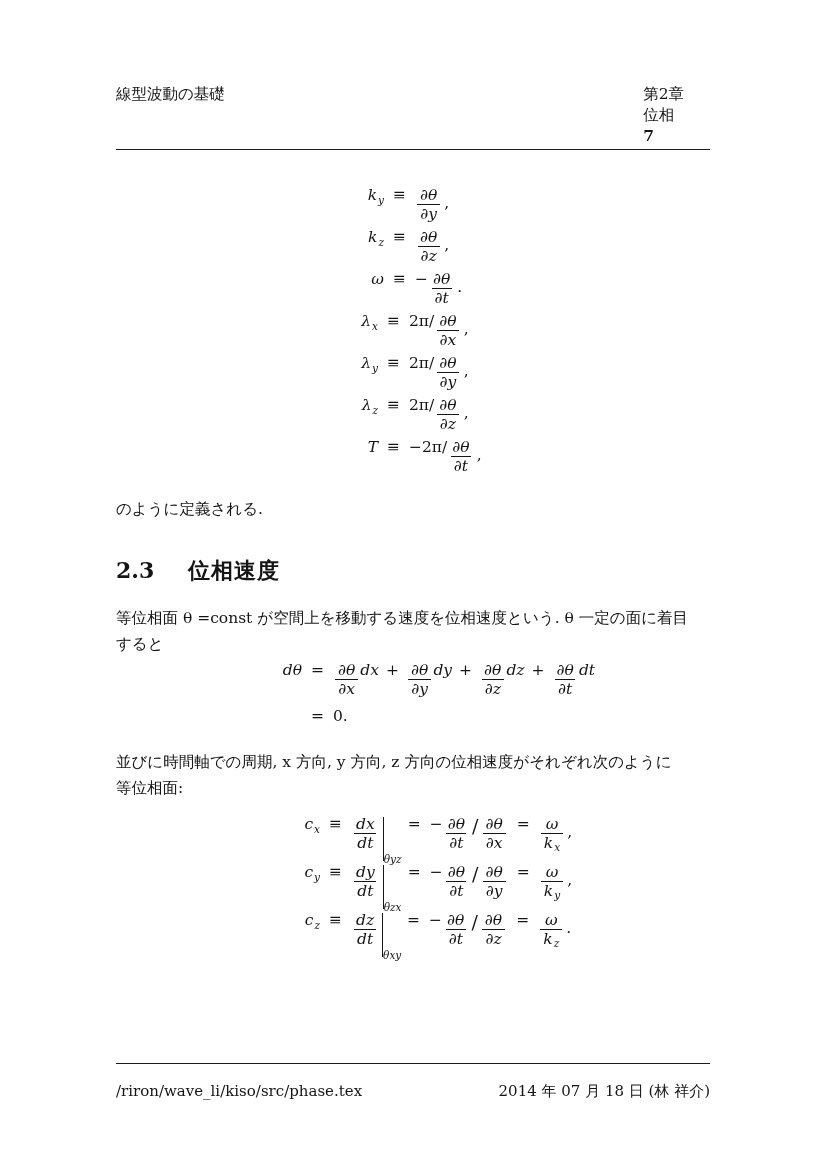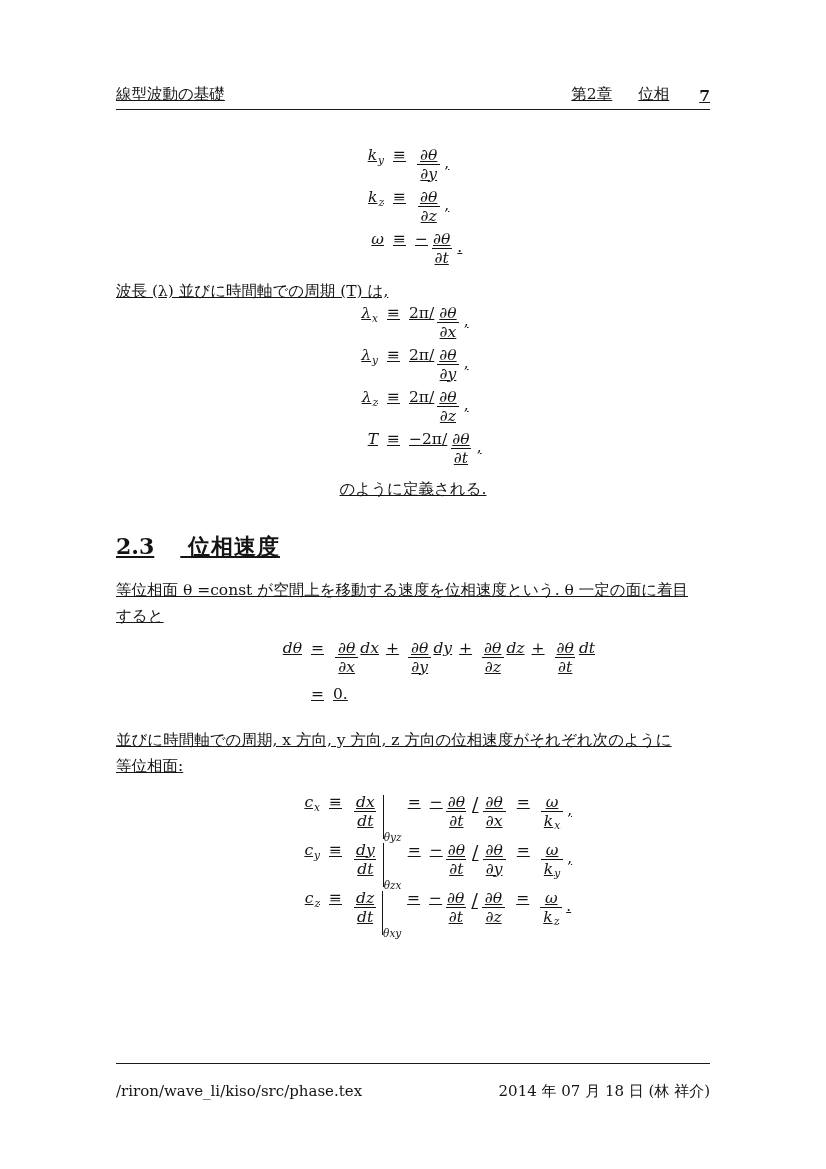--- a/index.html
+++ b/index.html
@@ -1,41 +1,41 @@
 <!DOCTYPE html>
 <html><head>
 <meta charset="utf-8">
 <style>
   html,body{margin:0;padding:0;background:#e8e8e8;}
   .page{width:826px;height:1169px;background:#ffffff;position:relative;
         font-family:"DejaVu Serif",serif;color:#151515;overflow:hidden;margin:0 auto;}
-  .content{margin:0 116px;text-decoration:underline;}
+  .content{margin:0 116px;}
   
   .header{padding-top:84px;display:flex;justify-content:space-between;align-items:baseline;
           border-bottom:1px solid #1a1a1a;padding-bottom:4px;font-size:15.5px;}
-  .header-right{display:inline-flex;align-items:flex-end;}
+  .header-right{display:inline-flex;align-items:flex-start;flex-direction:column;}
   .header-chapter{margin-right:26px;}
   .header-section{margin-right:30px;}
   .header-page{font-weight:bold;}
   
   .body-text{font-size:15.5px;line-height:26px;margin:0;white-space:nowrap;}
   .p1{margin-top:6px;}
-  .p2{margin-top:4px;text-align:center;}
+  .p2{margin-top:16px;}
   .p3{margin-top:16px;}
   .p4{margin-top:14px;}
   .body-text .line{display:block;}
   
-  .section-heading{font-size:22px;font-weight:bold;margin:30px 0 0 0;line-height:28px;}
+  .section-heading{font-size:22px;font-weight:bold;margin:30px 0 0 0;line-height:36px;}
   .section-heading .sec-num{font-family:"DejaVu Serif",serif;margin-right:26px;}
   .section-heading .sec-title{font-family:"DejaVu Sans",sans-serif;letter-spacing:1px;}
   
   .eq-block{font-size:15.5px;}
   .g1{margin-top:36px;padding-left:234px;}
   .g2{padding-left:228px;}
-  .gd{margin-top:10px;padding-left:152px;}
+  .gd{margin-top:4px;padding-left:152px;}
   .g3{margin-top:14px;padding-left:170px;}
   .eqrow{position:relative;display:flex;height:42px;}
   .g3 .eqrow{height:48px;}
   .gd .eqrow{height:46px;}
   .gd .eqrow:last-child{height:28px;}
   .lhs{display:inline-flex;justify-content:flex-end;width:34px;flex:none;}
   
   .eq-block{position:relative;}
   .g1{--pad:234px;} .g2{--pad:228px;} .gd{--pad:152px;} .g3{--pad:170px;}
   
@@ -101,23 +101,20 @@
           <span class="rel mrm">≡</span>
           <span class="mrm">−</span>
           <span class="frac">
             <span class="num mi">∂θ</span>
             <span class="den mi">∂t</span>
           </span>
           <span class="punct mrm">.</span>
         </div>
       </section>
 
-    <p class="body-text p1">
-      <span class="line">波長 (λ) 並びに時間軸での周期 (T) は,</span>
-    </p>
 
     <section class="eq-block g2">
         <div class="eqrow">
           <span class="lhs">
             <span class="mi">λ<span class="sub">x</span></span>
           </span>
           <span class="rel mrm">≡</span>
           <span class="mrm">2π/</span>
           <span class="frac">
             <span class="num mi">∂θ</span>

